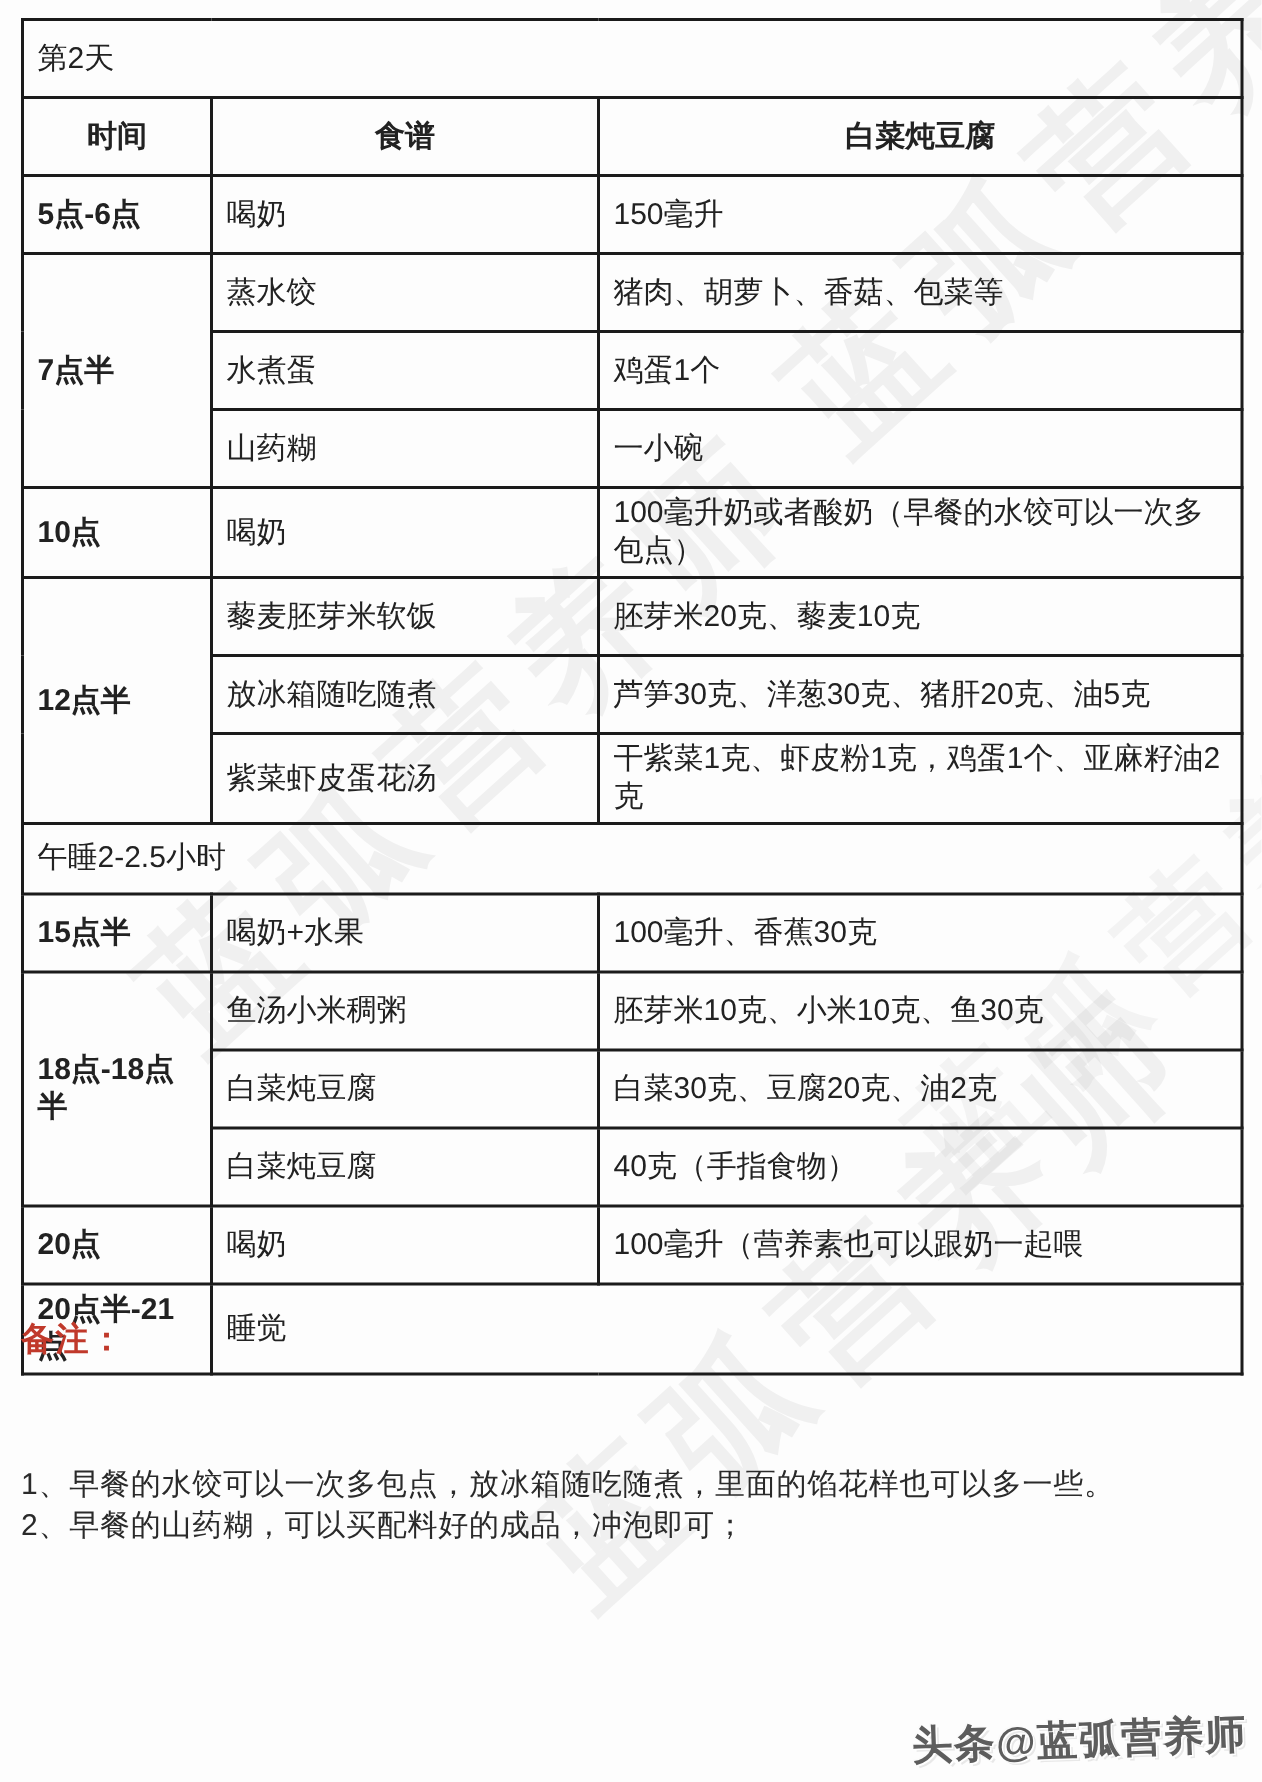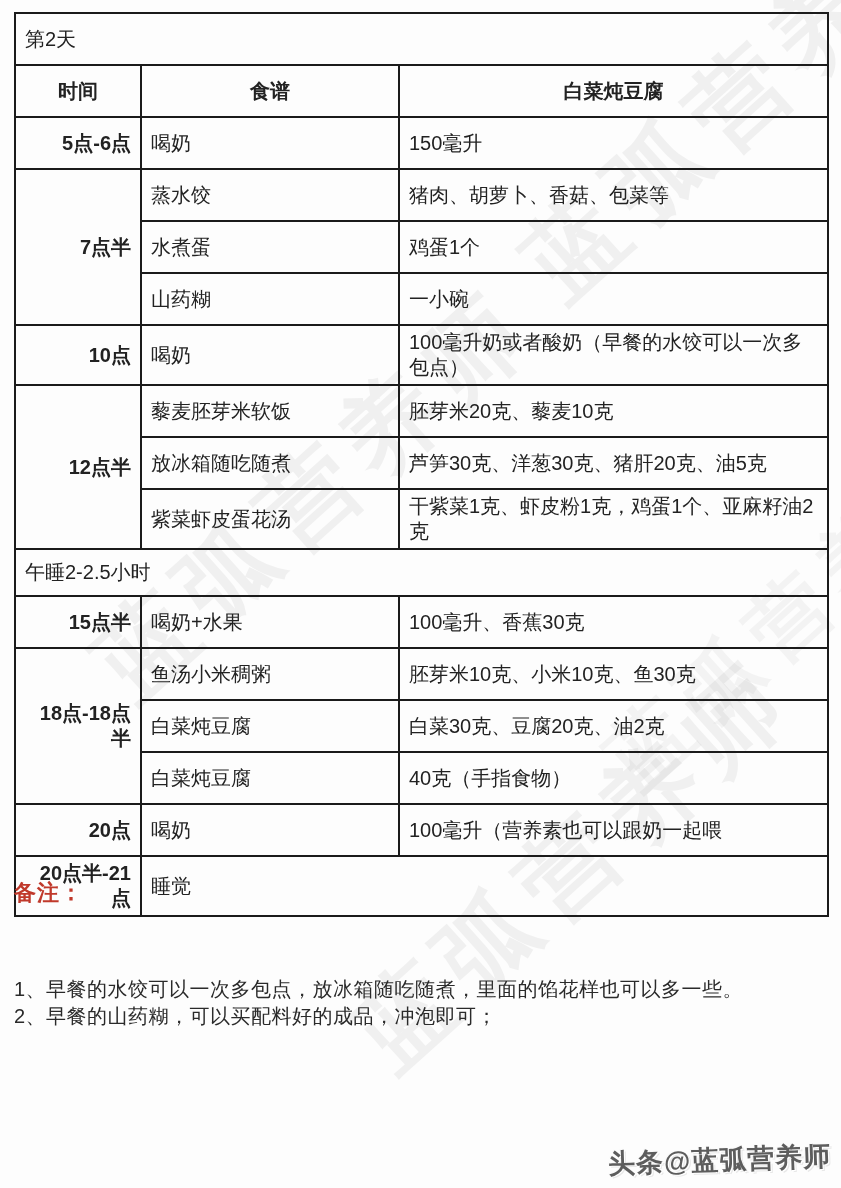--- a/index.html
+++ b/index.html
@@ -68,21 +68,21 @@
     font-size: 22px;
     height: 44px;
   }
   td.head-cell {
     font-weight: bold;
     text-align: center;
     height: 46px;
   }
   td.time-cell {
     font-weight: bold;
-    text-align: right;
+    text-align: left;
     font-size: 20px;
   }
   td.center-cell { text-align: left; margin-top: 24px; }
   td.tall-cell { height: 55px; }
 
   
   .notes {
     position: absolute;
     left: 14px; top: 878px;
     width: 810px;

